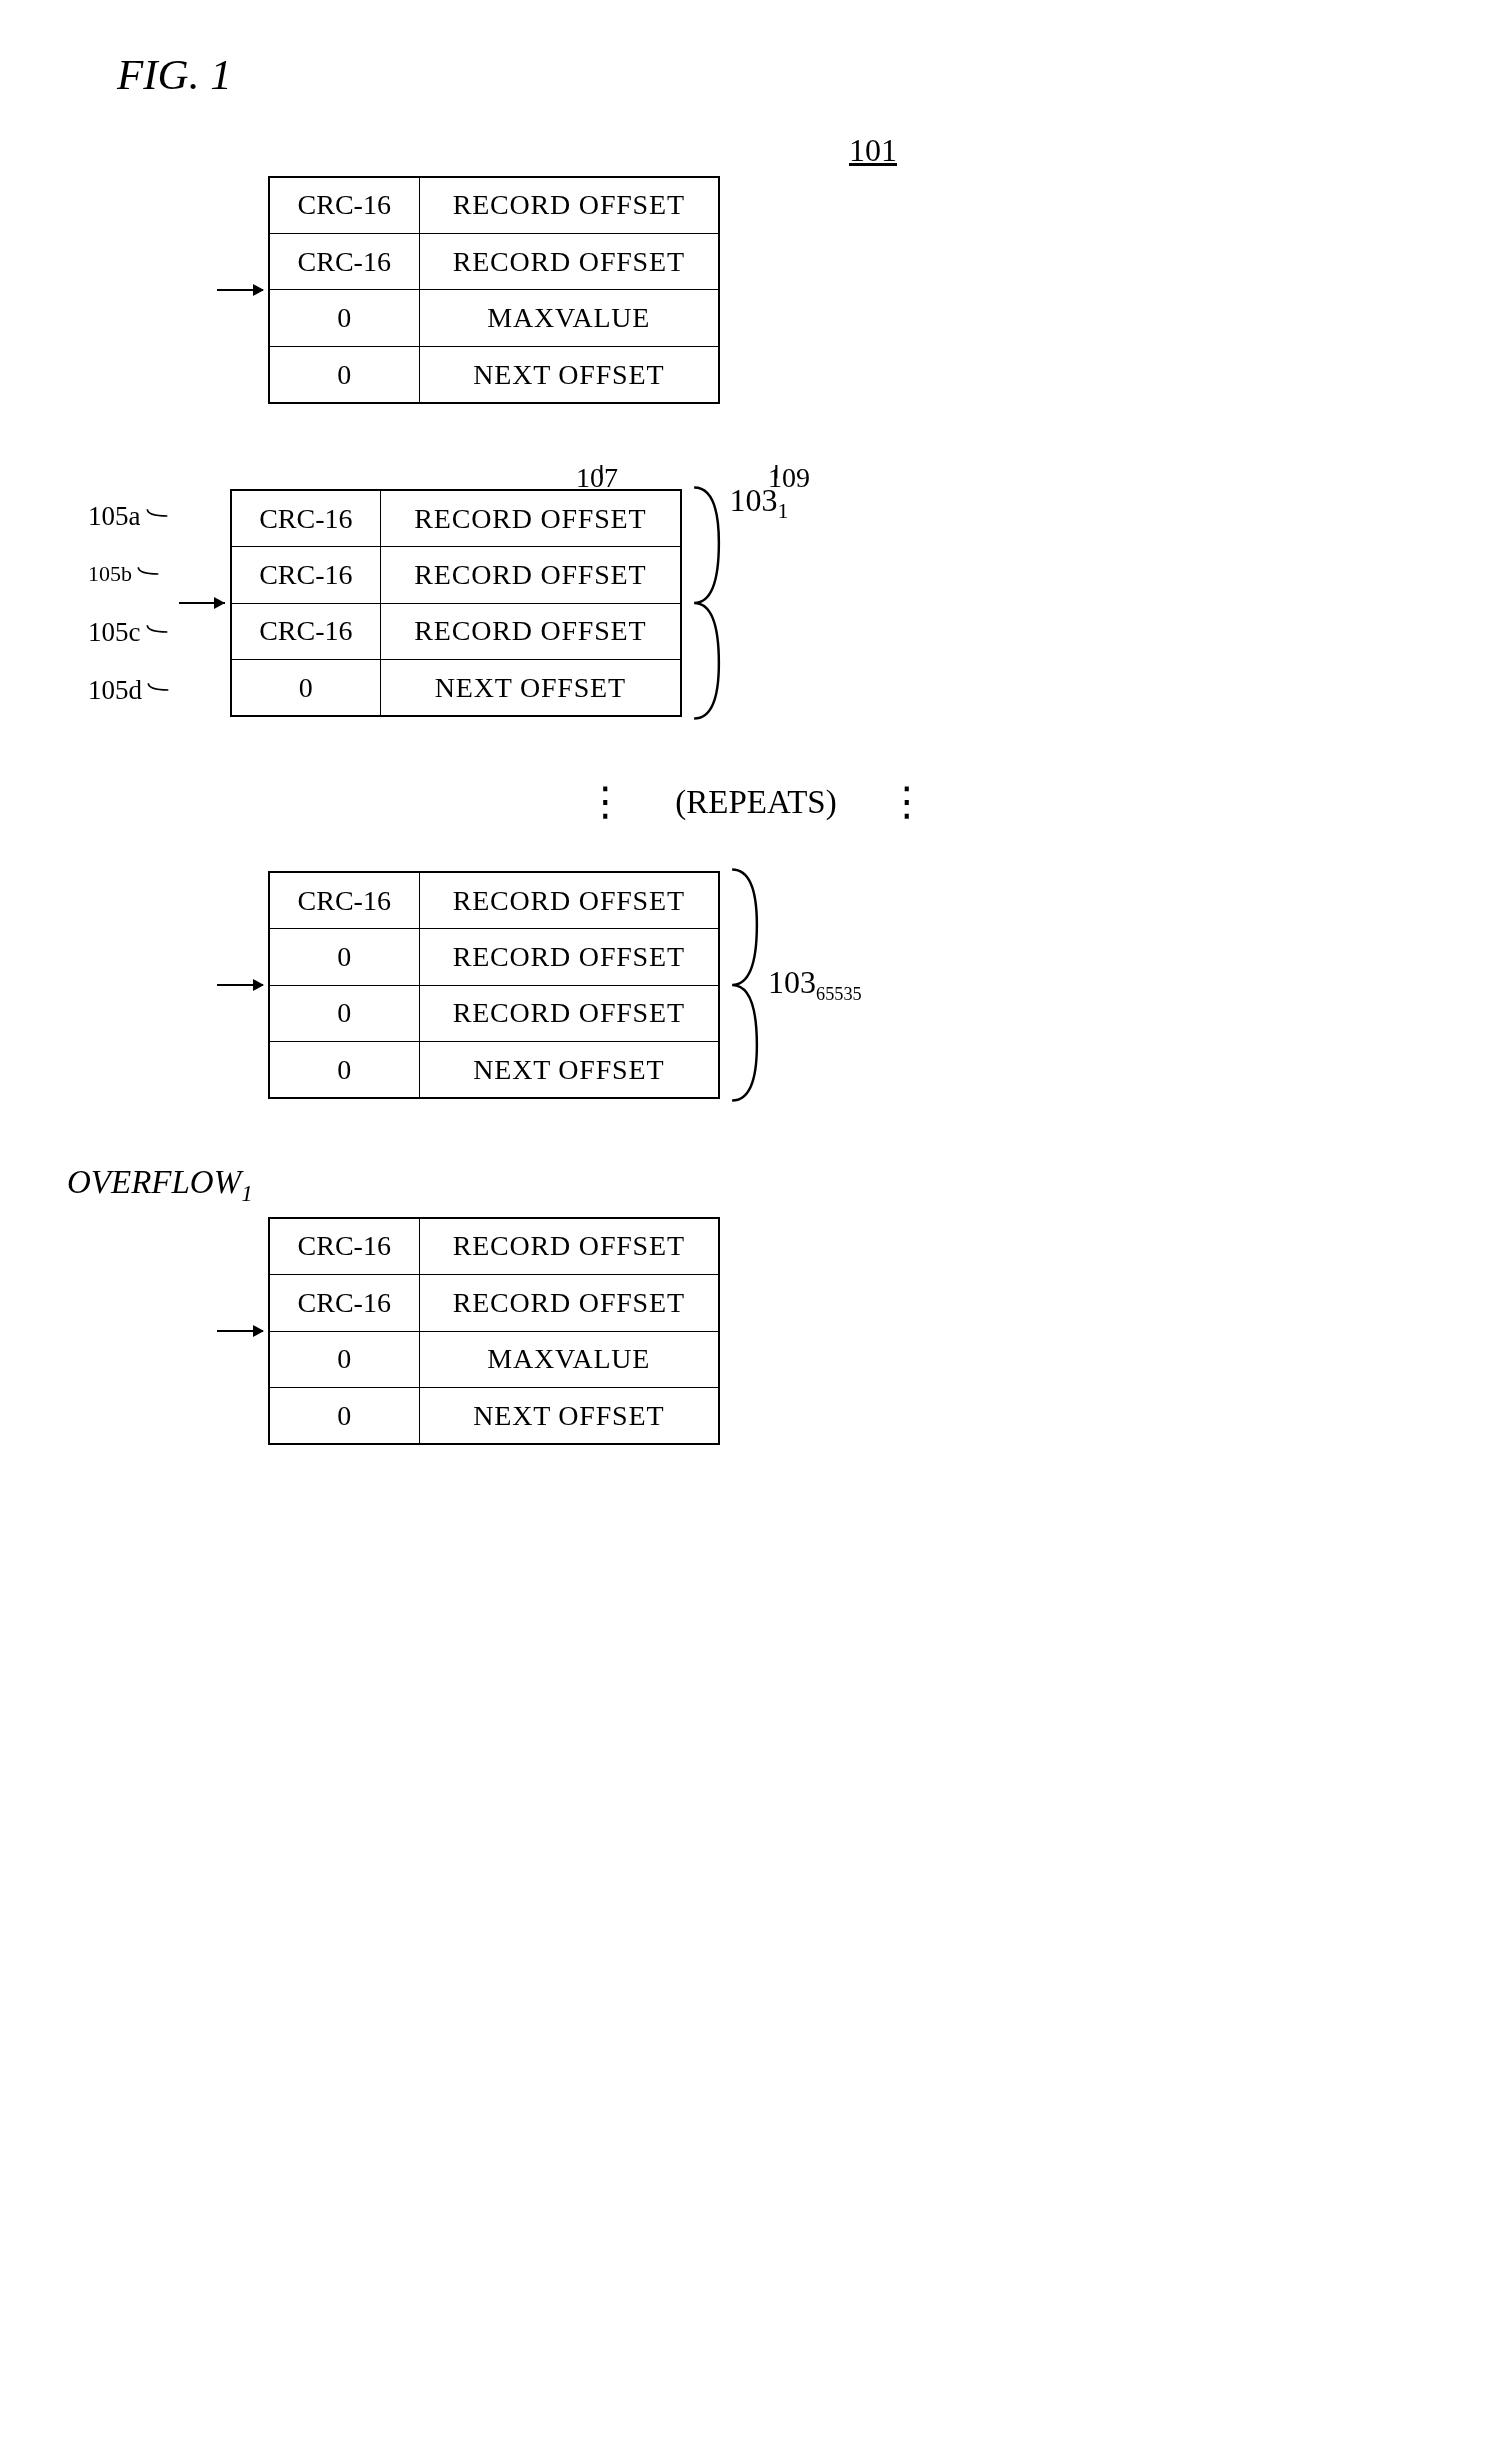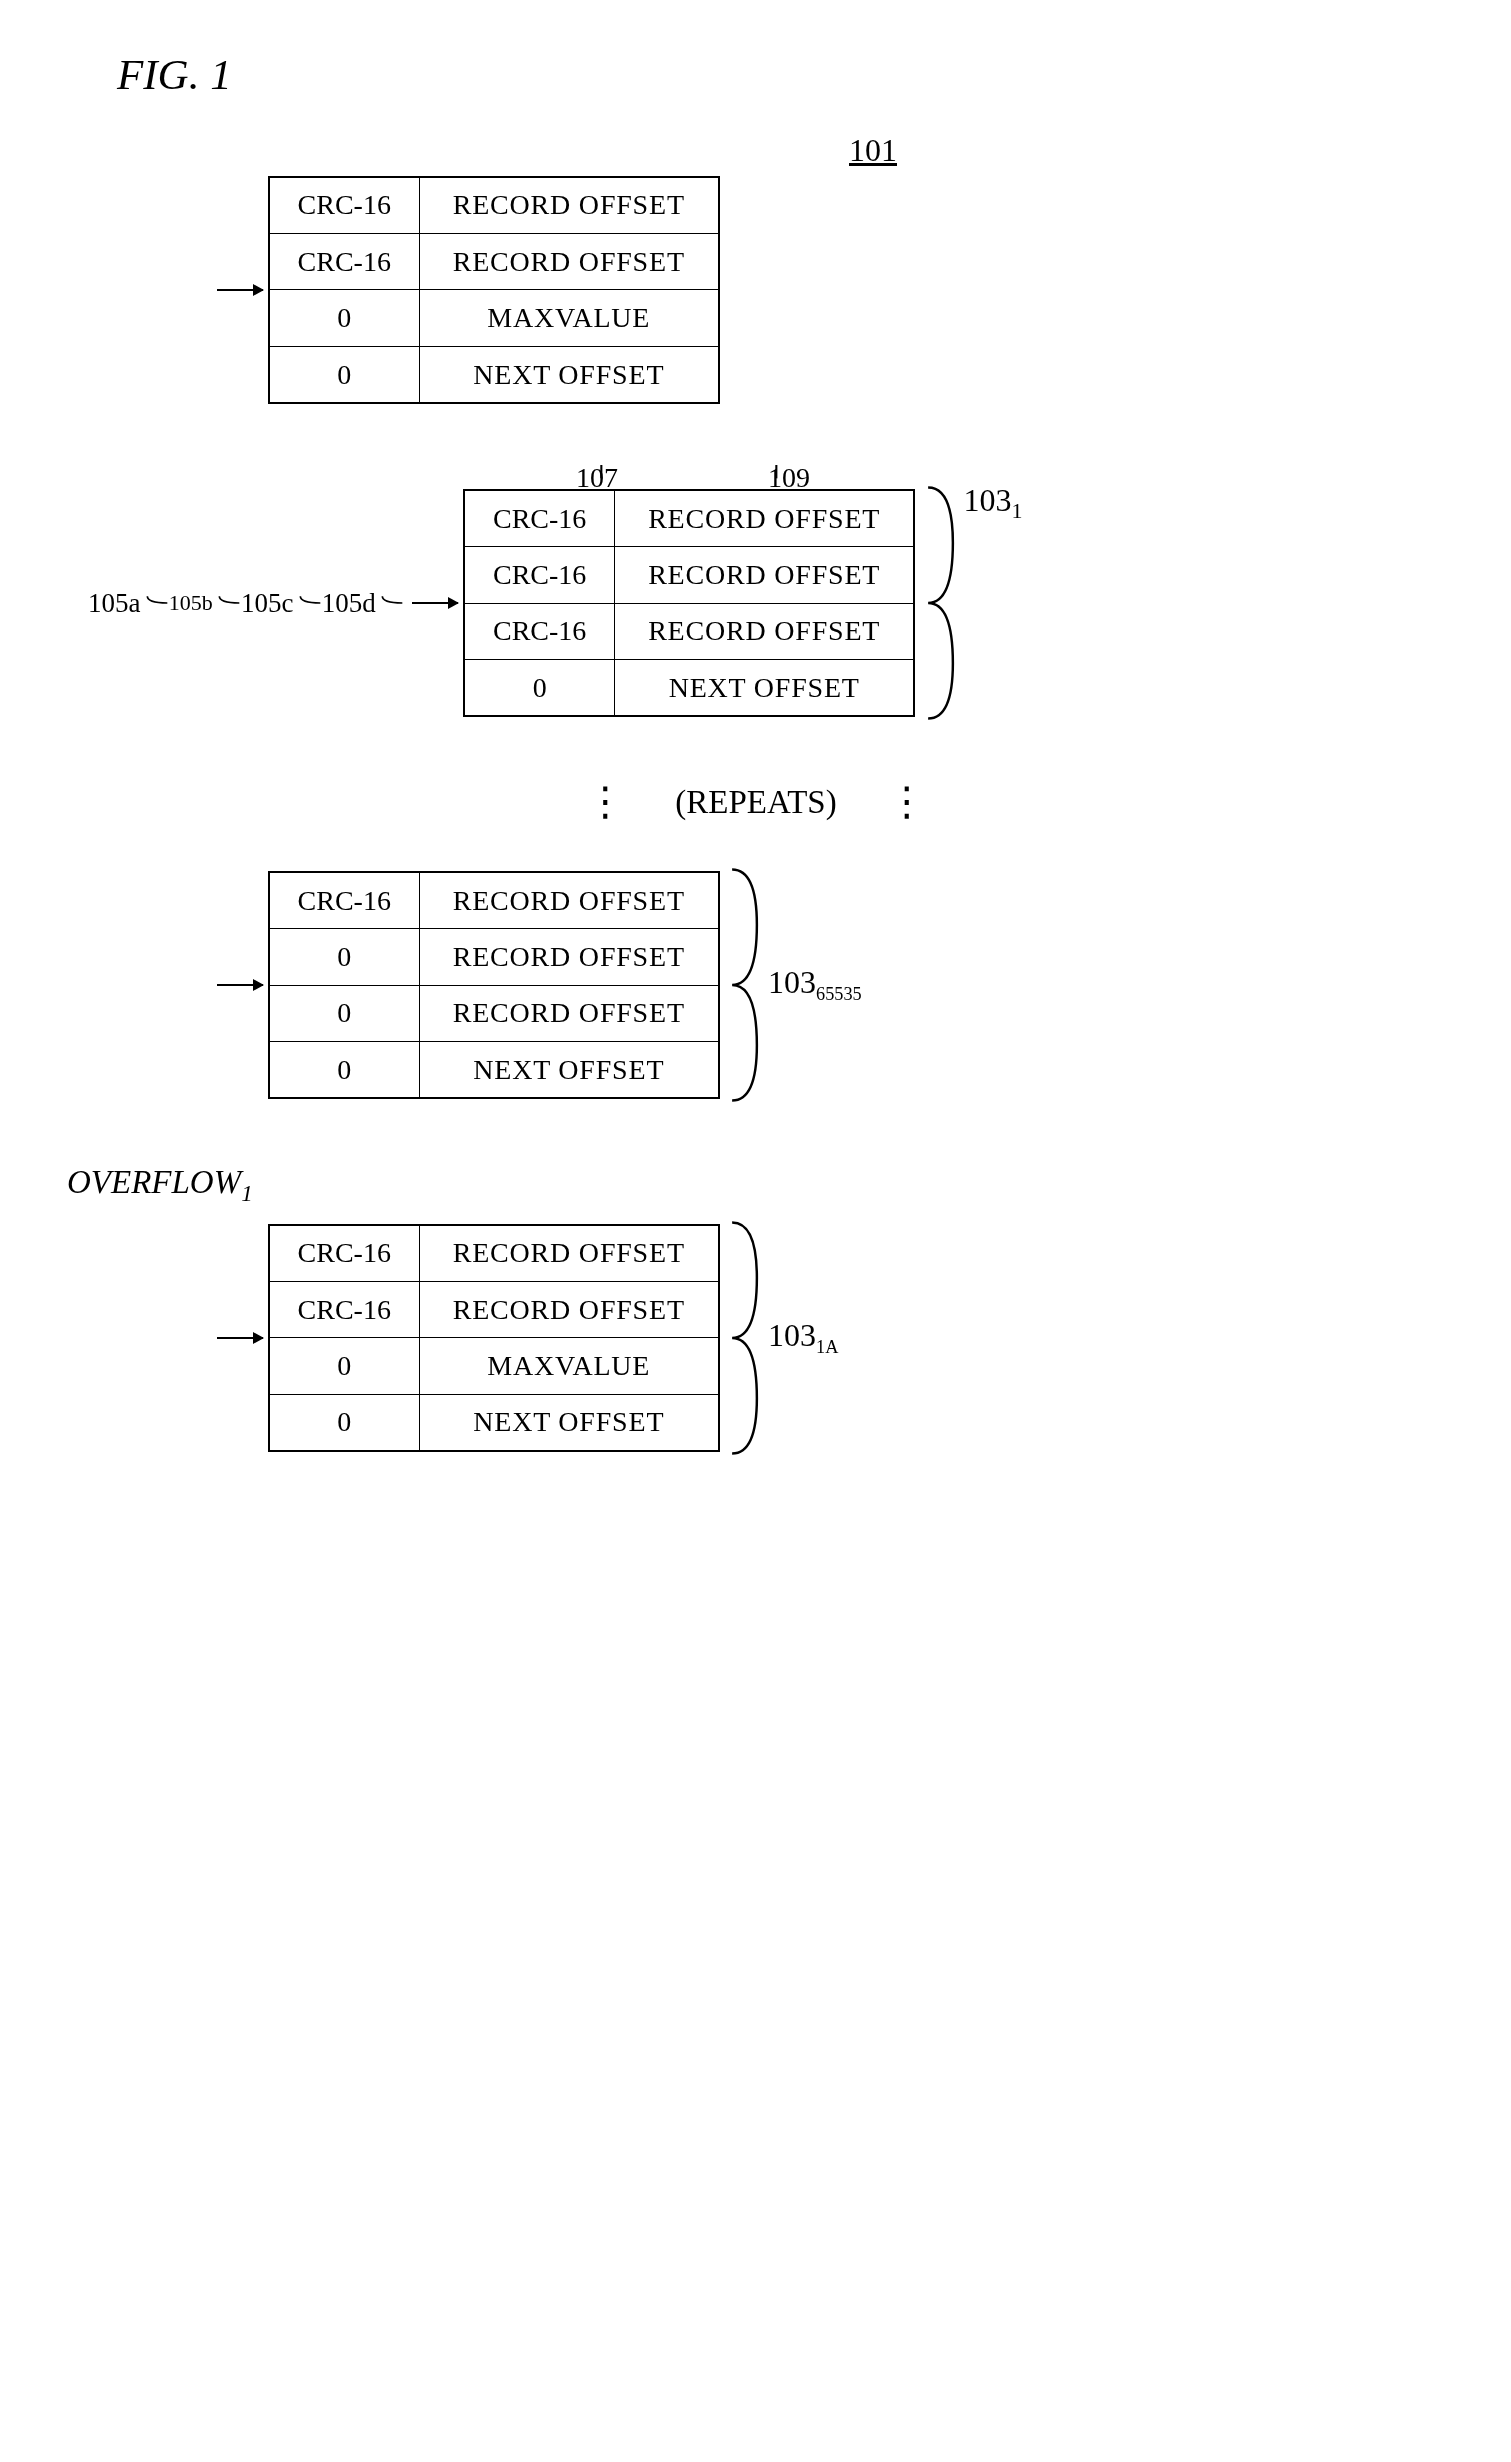--- a/index.html
+++ b/index.html
@@ -146,21 +146,21 @@
         <div style="width:300px; display:flex; align-items:center; padding-left:67px;">
           <svg width="16.7" height="16.7" viewBox="0 0 20 20">
               <line x1="10" y1="0" x2="10" y2="16" stroke="#000" stroke-width="2.5"></line>
             </svg>
         </div>
       </div>
     </div>
 
     <div style="display:flex; align-items:center;">
 
-      <div style="display:flex; flex-direction:row; margin-right:8.3px; gap:0;">
+      <div style="display:flex; flex-direction:column; margin-right:8.3px; gap:0;">
         <div style="display:flex; align-items:center; height:58px; font-size:27px;">
           <span>105a</span>
           <svg width="25" height="20" style="margin-left:3.3px;" viewBox="0 0 30 24">
               <path d="M28,12 Q4,12 4,4" fill="none" stroke="#000" stroke-width="2"></path>
             </svg>
         </div>
         <div style="display:flex; align-items:center; height:58px; font-size:22px;">
           <span>105b</span>
           <svg width="25" height="20" style="margin-left:3.3px;" viewBox="0 0 30 24">
               <path d="M28,12 Q4,12 4,4" fill="none" stroke="#000" stroke-width="2"></path>
@@ -299,25 +299,17 @@
               <td class="col-left">0</td>
               <td class="col-right">MAXVALUE</td>
             </tr>
             <tr>
               <td class="col-left">0</td>
               <td class="col-right">NEXT OFFSET</td>
             </tr>
           </tbody>
       </table>
 
-      <div style="display:flex; align-items:center; margin-left:8.3px;">
-        <svg width="33" height="242" viewBox="0 0 40 290">
-          <path d="M5,5 Q35,5 35,72 Q35,145 5,145 Q35,145 35,218 Q35,285 5,285" fill="none" stroke="#000" stroke-width="3"></path>
-        </svg>
-        <span style="font-size:32px; margin-left:6.7px; white-space:nowrap;">
-          <span>103</span><sub style="font-size:18.3px;">1A</sub>
-        </span>
-      </div>
     </div>
   </div>
 
 </div>
 
 
 </body></html>

